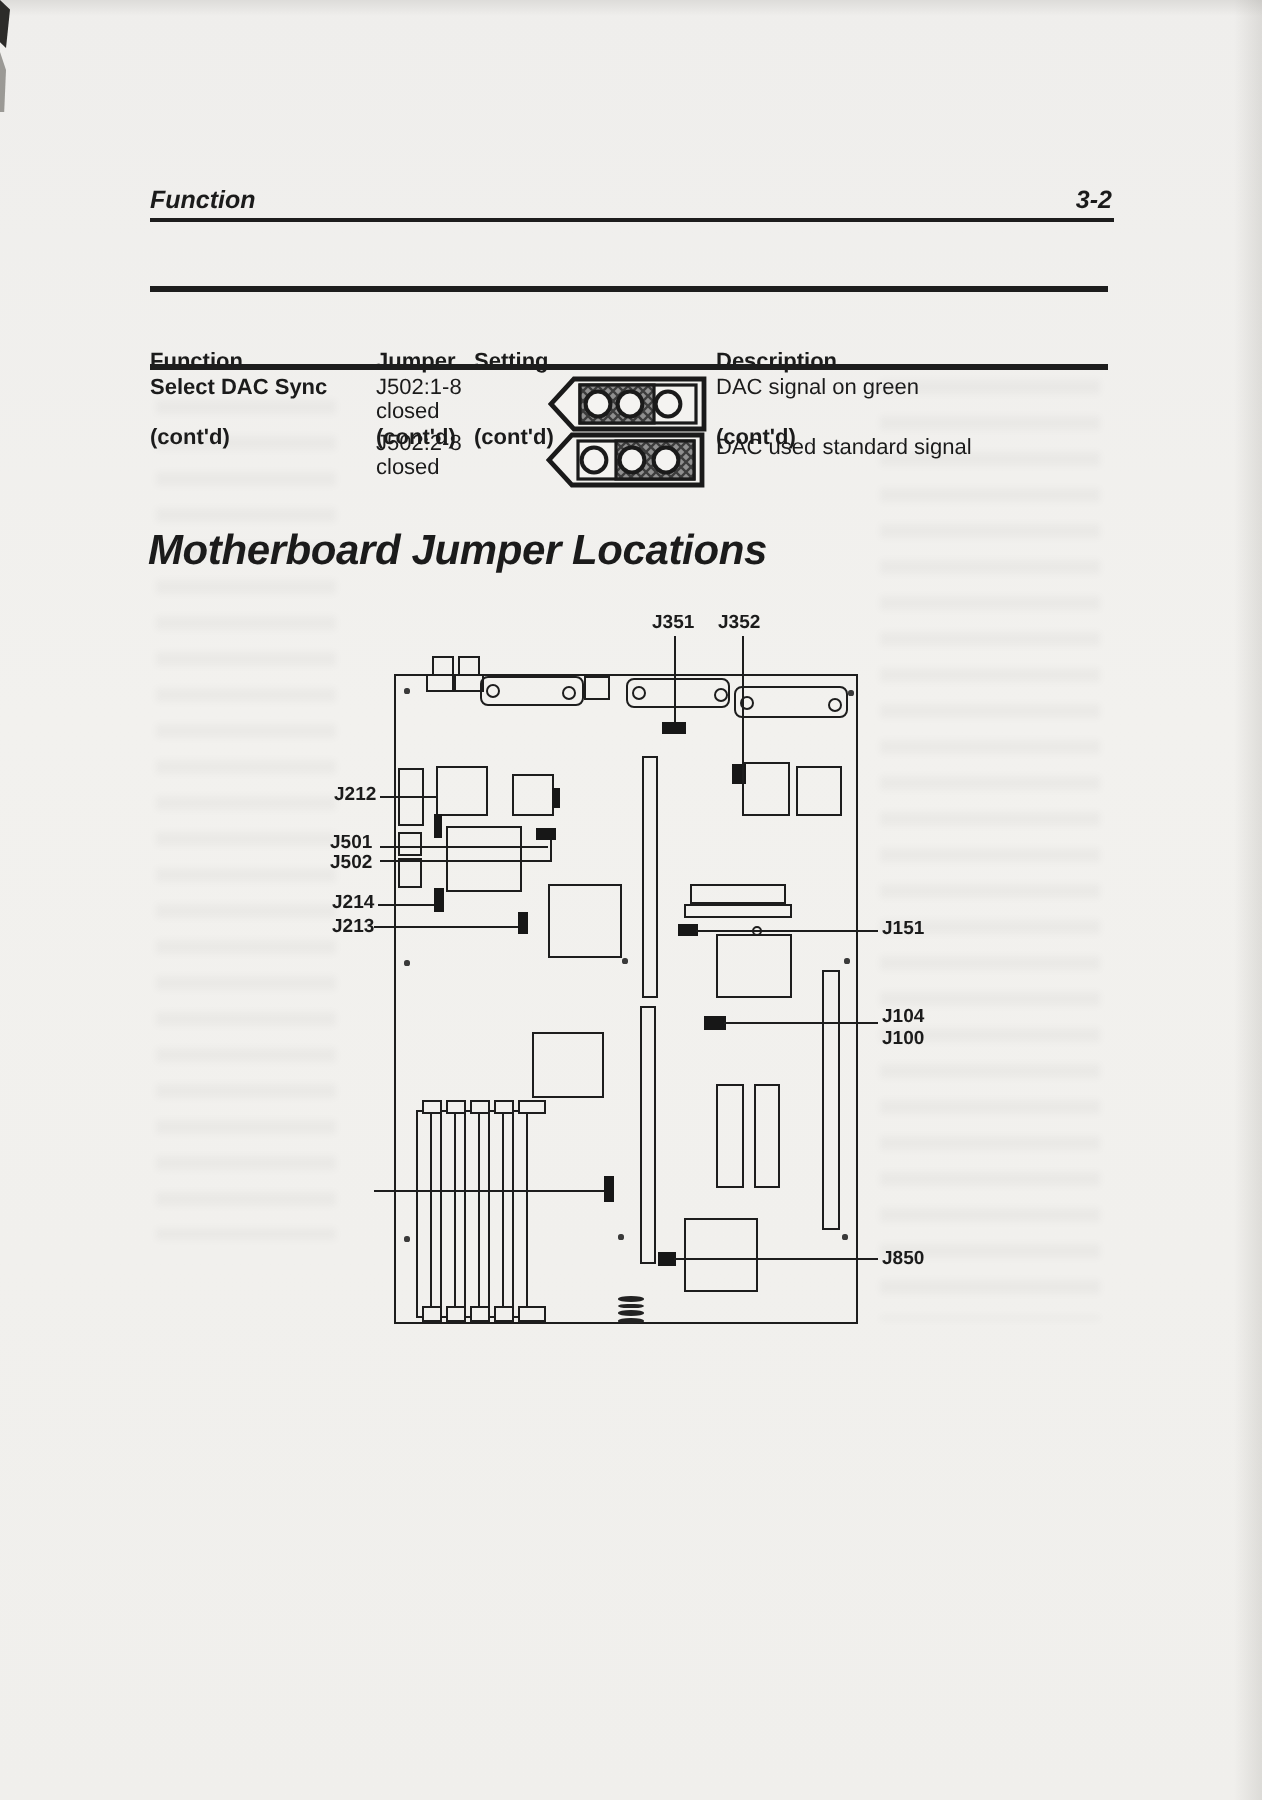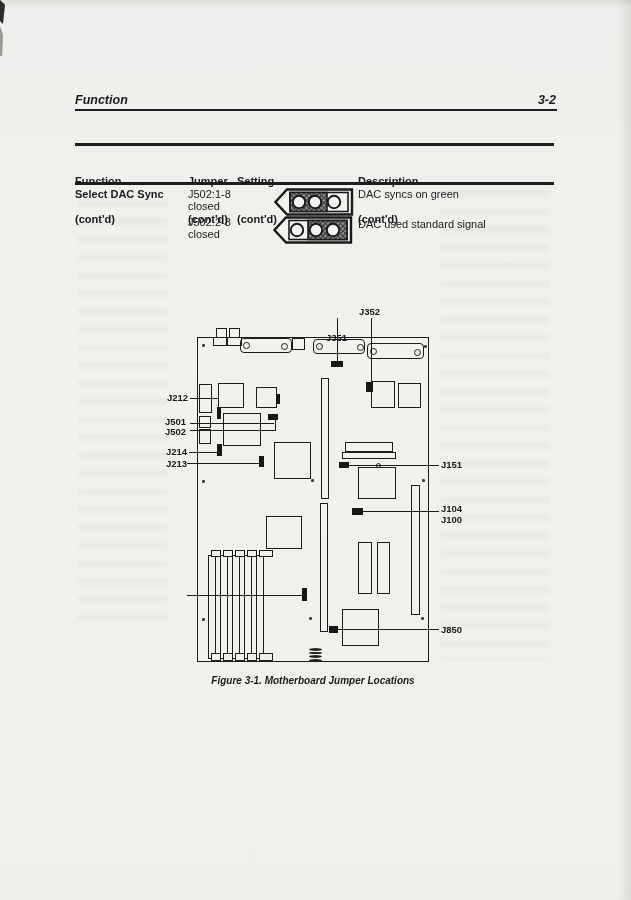--- a/index.html
+++ b/index.html
@@ -92,59 +92,60 @@
         <path d="M0 5 L5 0 M0 0 L5 5" stroke="#3c3c3c" stroke-width="1.2"></path>
       </pattern>
     </defs>
     <polygon points="13,1.5 78,1.5 78,26.5 13,26.5 1.5,14" fill="#f3f2ef" stroke="#1a1a1a" stroke-width="2.4"></polygon>
     <rect x="16" y="4.5" width="58" height="19" fill="none" stroke="#1a1a1a" stroke-width="1.6"></rect>
     <rect x="16" y="4.5" width="37" height="19" fill="url(#hp1)" stroke="#1a1a1a" stroke-width="1.6"></rect>
     <circle cx="25" cy="14" r="6.2" fill="#f4f3f1" stroke="#1a1a1a" stroke-width="2"></circle>
     <circle cx="41" cy="14" r="6.2" fill="#f4f3f1" stroke="#1a1a1a" stroke-width="2"></circle>
     <circle cx="60" cy="14" r="6.2" fill="#f4f3f1" stroke="#1a1a1a" stroke-width="2"></circle>
   </svg>
-  <div class="td" style="left:358px; top:189px;">DAC syncs on green</div>
+  <div class="td" style="left:358px; top:189px;">DAC signal on green</div>
 
   <div class="td" style="left:188px; top:217px;">J502:2-8</div>
   <div class="td" style="left:188px; top:229px;">closed</div>
   <svg class="seticon" style="left:273px; top:216px;" width="80" height="28" viewBox="0 0 80 28">
     <defs>
       <pattern id="hp2" width="5" height="5" patternUnits="userSpaceOnUse">
         <rect width="5" height="5" fill="#909090"></rect>
         <path d="M0 5 L5 0 M0 0 L5 5" stroke="#3c3c3c" stroke-width="1.2"></path>
       </pattern>
     </defs>
     <polygon points="13,1.5 78,1.5 78,26.5 13,26.5 1.5,14" fill="#f3f2ef" stroke="#1a1a1a" stroke-width="2.4"></polygon>
     <rect x="16" y="4.5" width="58" height="19" fill="none" stroke="#1a1a1a" stroke-width="1.6"></rect>
     <rect x="35" y="4.5" width="39" height="19" fill="url(#hp2)" stroke="#1a1a1a" stroke-width="1.6"></rect>
     <circle cx="24" cy="14" r="6.2" fill="#f4f3f1" stroke="#1a1a1a" stroke-width="2"></circle>
     <circle cx="43" cy="14" r="6.2" fill="#f4f3f1" stroke="#1a1a1a" stroke-width="2"></circle>
     <circle cx="60" cy="14" r="6.2" fill="#f4f3f1" stroke="#1a1a1a" stroke-width="2"></circle>
   </svg>
   <div class="td" style="left:358px; top:219px;">DAC used standard signal</div>
 
+  <div class="sec-heading">Motherboard Jumper Locations</div>
 
   <div class="outl" style="left:197px; top:337px; width:232px; height:325px; border-width:1.6px;"></div>
 
   <div class="outl" style="left:216px; top:328px; width:11px; height:10px;"></div>
   <div class="outl" style="left:229px; top:328px; width:11px; height:10px;"></div>
   <div class="outl" style="left:213px; top:337px; width:14px; height:9px;"></div>
   <div class="outl" style="left:227px; top:337px; width:15px; height:9px;"></div>
   <div class="outl rnd" style="left:240px; top:338px; width:52px; height:15px;"></div>
   <div class="circ" style="left:243px; top:342px; width:7px; height:7px;"></div>
   <div class="circ" style="left:281px; top:343px; width:7px; height:7px;"></div>
   <div class="outl" style="left:292px; top:338px; width:13px; height:12px;"></div>
   <div class="outl rnd" style="left:313px; top:339px; width:52px; height:15px;"></div>
   <div class="circ" style="left:316px; top:343px; width:7px; height:7px;"></div>
   <div class="circ" style="left:357px; top:344px; width:7px; height:7px;"></div>
   <div class="outl rnd" style="left:367px; top:343px; width:57px; height:16px;"></div>
   <div class="circ" style="left:370px; top:348px; width:7px; height:7px;"></div>
   <div class="circ" style="left:414px; top:349px; width:7px; height:7px;"></div>
 
-  <div class="dlabel" style="left:326px; top:306px;margin-top:26px;">J351</div>
+  <div class="dlabel" style="left:326px; top:306px;">J351</div>
   <div class="vline" style="left:336.5px; top:318px; height:44px;"></div>
   <div class="fill" style="left:331px; top:361px; width:12px; height:6px;"></div>
   <div class="dlabel" style="left:359px; top:306px;">J352</div>
   <div class="vline" style="left:370.5px; top:318px; height:66px;"></div>
   <div class="fill" style="left:366px; top:382px; width:7px; height:10px;"></div>
 
   <div class="outl" style="left:199px; top:384px; width:13px; height:29px;"></div>
   <div class="outl" style="left:199px; top:416px; width:12px; height:12px;"></div>
   <div class="outl" style="left:199px; top:429px; width:12px; height:15px;"></div>
 
@@ -222,15 +223,14 @@
 
   <div class="dot" style="left:202px; top:344px;"></div>
   <div class="dot" style="left:424px; top:345px;"></div>
   <div class="dot" style="left:202px; top:480px;"></div>
   <div class="dot" style="left:311px; top:479px;"></div>
   <div class="dot" style="left:422px; top:479px;"></div>
   <div class="dot" style="left:202px; top:618px;"></div>
   <div class="dot" style="left:309px; top:617px;"></div>
   <div class="dot" style="left:421px; top:617px;"></div>
 
-  <div class="caption">Figure 3-1. Motherboard Jumper Locations</div>
 
 </div>
 
 </body></html>

